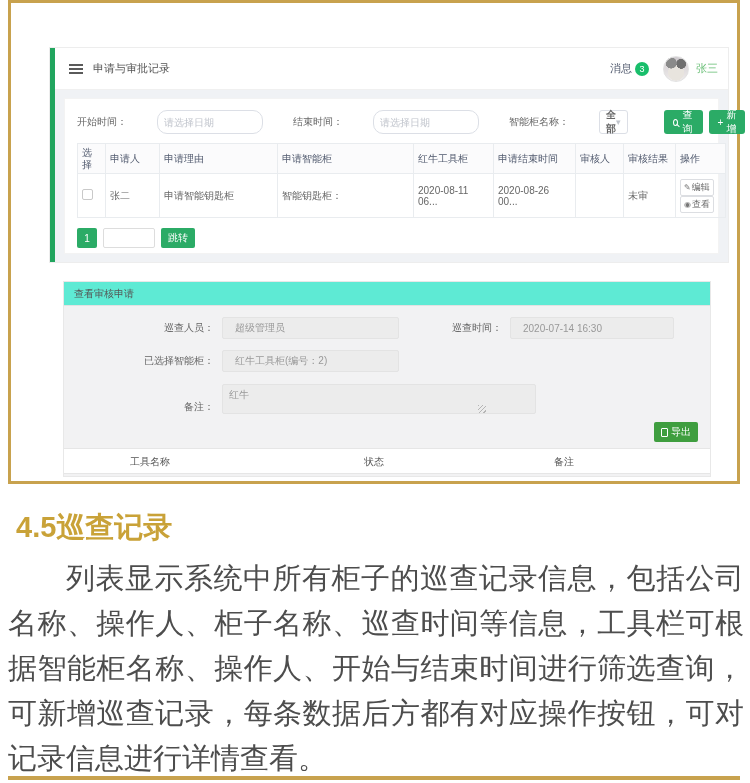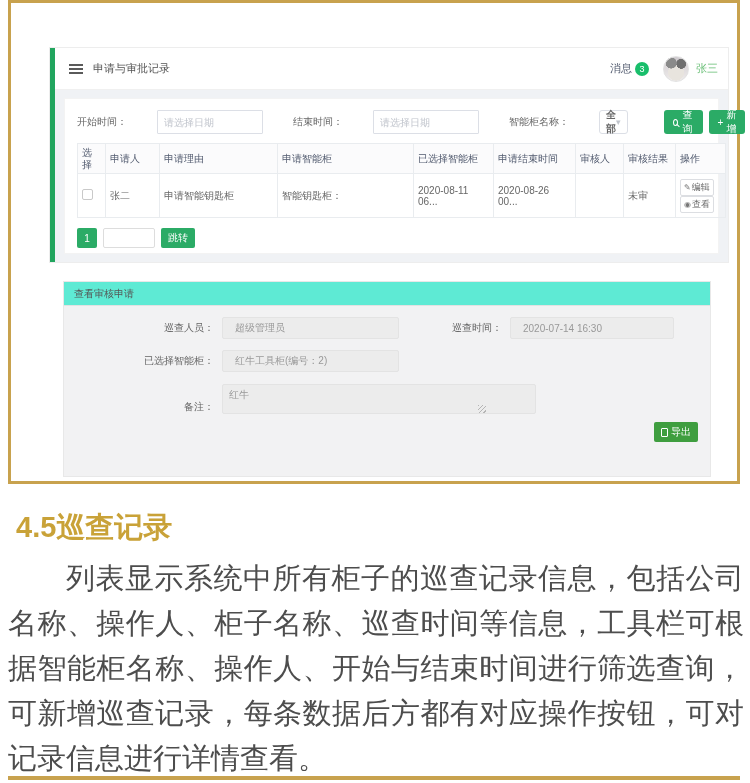--- a/index.html
+++ b/index.html
@@ -33,21 +33,21 @@
               radial-gradient(circle at 50% 65%, #e8e4de 0 40%, transparent 41%),
               linear-gradient(#cfcacf,#efeceb); border:1px solid #e2e2e2; }
   .username { font-size:11px; color:#6abf77; }
 
   .shot1 .content { position:absolute; left:5px; right:0; top:42px; bottom:0;
            background:#f0f2f5; padding:8px 9px; }
   .card { background:#fff; height:100%; padding:10px 12px; border:1px solid #f3f3f3; }
 
   .filter-row { display:flex; align-items:center; height:26px; margin-bottom:8px;gap:26px; }
   .f-label { font-size:10px; color:#666; white-space:nowrap; }
-  .f-input { width:106px; height:24px; border:1px solid #dcdfe6; border-radius:1px;
+  .f-input { width:106px; height:24px; border:1px solid #dcdfe6; border-radius:10px;
              font-size:10px; color:#666; padding:0 6px; margin:0 4px; background:#fff; }
   .f-input::placeholder { color:#c0c4cc; }
   .f-select { width:90px; height:24px; border:1px solid #dcdfe6; border-radius:3px;
              font-size:10px; color:#666; padding:0 6px; margin:0 4px; background:#fff;
              display:flex; align-items:center; justify-content:space-between; cursor:pointer;font-weight:bold; }
   .caret { color:#c0c4cc; font-size:9px; }
   .btn-group { margin-left:auto; display:flex; }
   .btn { height:24px; border:none; border-radius:3px; color:#fff; font-size:10px;
          padding:0 9px; margin-left:6px; display:flex; align-items:center; cursor:pointer;
          font-family:inherit; }
@@ -171,21 +171,21 @@
             </span>
           </div>
 
           <table class="grid">
             <thead>
               <tr>
                 <th class="col-sel">选择</th>
                 <th class="col-app">申请人</th>
                 <th class="col-reason">申请理由</th>
                 <th class="col-cab">申请智能柜</th>
-                <th class="col-st">已选择智能柜</th>
+                <th class="col-st">红牛工具柜</th>
                 <th class="col-et">申请结束时间</th>
                 <th class="col-rev">审核人</th>
                 <th class="col-res">审核结果</th>
                 <th class="col-op">操作</th>
               </tr>
             </thead>
             <tbody>
               <tr>
                 <td><span class="checkbox"></span></td>
                 <td>张二</td>
@@ -236,20 +236,25 @@
         </span>
       </div>
 
       <div class="export-row">
         <button class="export-btn">
           <span class="icon-doc"></span>
           <span>导出</span>
         </button>
       </div>
 
+      <div class="tool-head">
+        <span class="th1">工具名称</span>
+        <span class="th2">状态</span>
+        <span class="th3">备注</span>
+      </div>
     </div>
 
   </div>
 
   <div class="doc-heading">4.5巡查记录</div>
   <div class="doc-paragraph">列表显示系统中所有柜子的巡查记录信息，包括公司名称、操作人、柜子名称、巡查时间等信息，工具栏可根据智能柜名称、操作人、开始与结束时间进行筛选查询，可新增巡查记录，每条数据后方都有对应操作按钮，可对记录信息进行详情查看。</div>
 
   <div class="gold-bottom-line"></div>
 </div>
 

